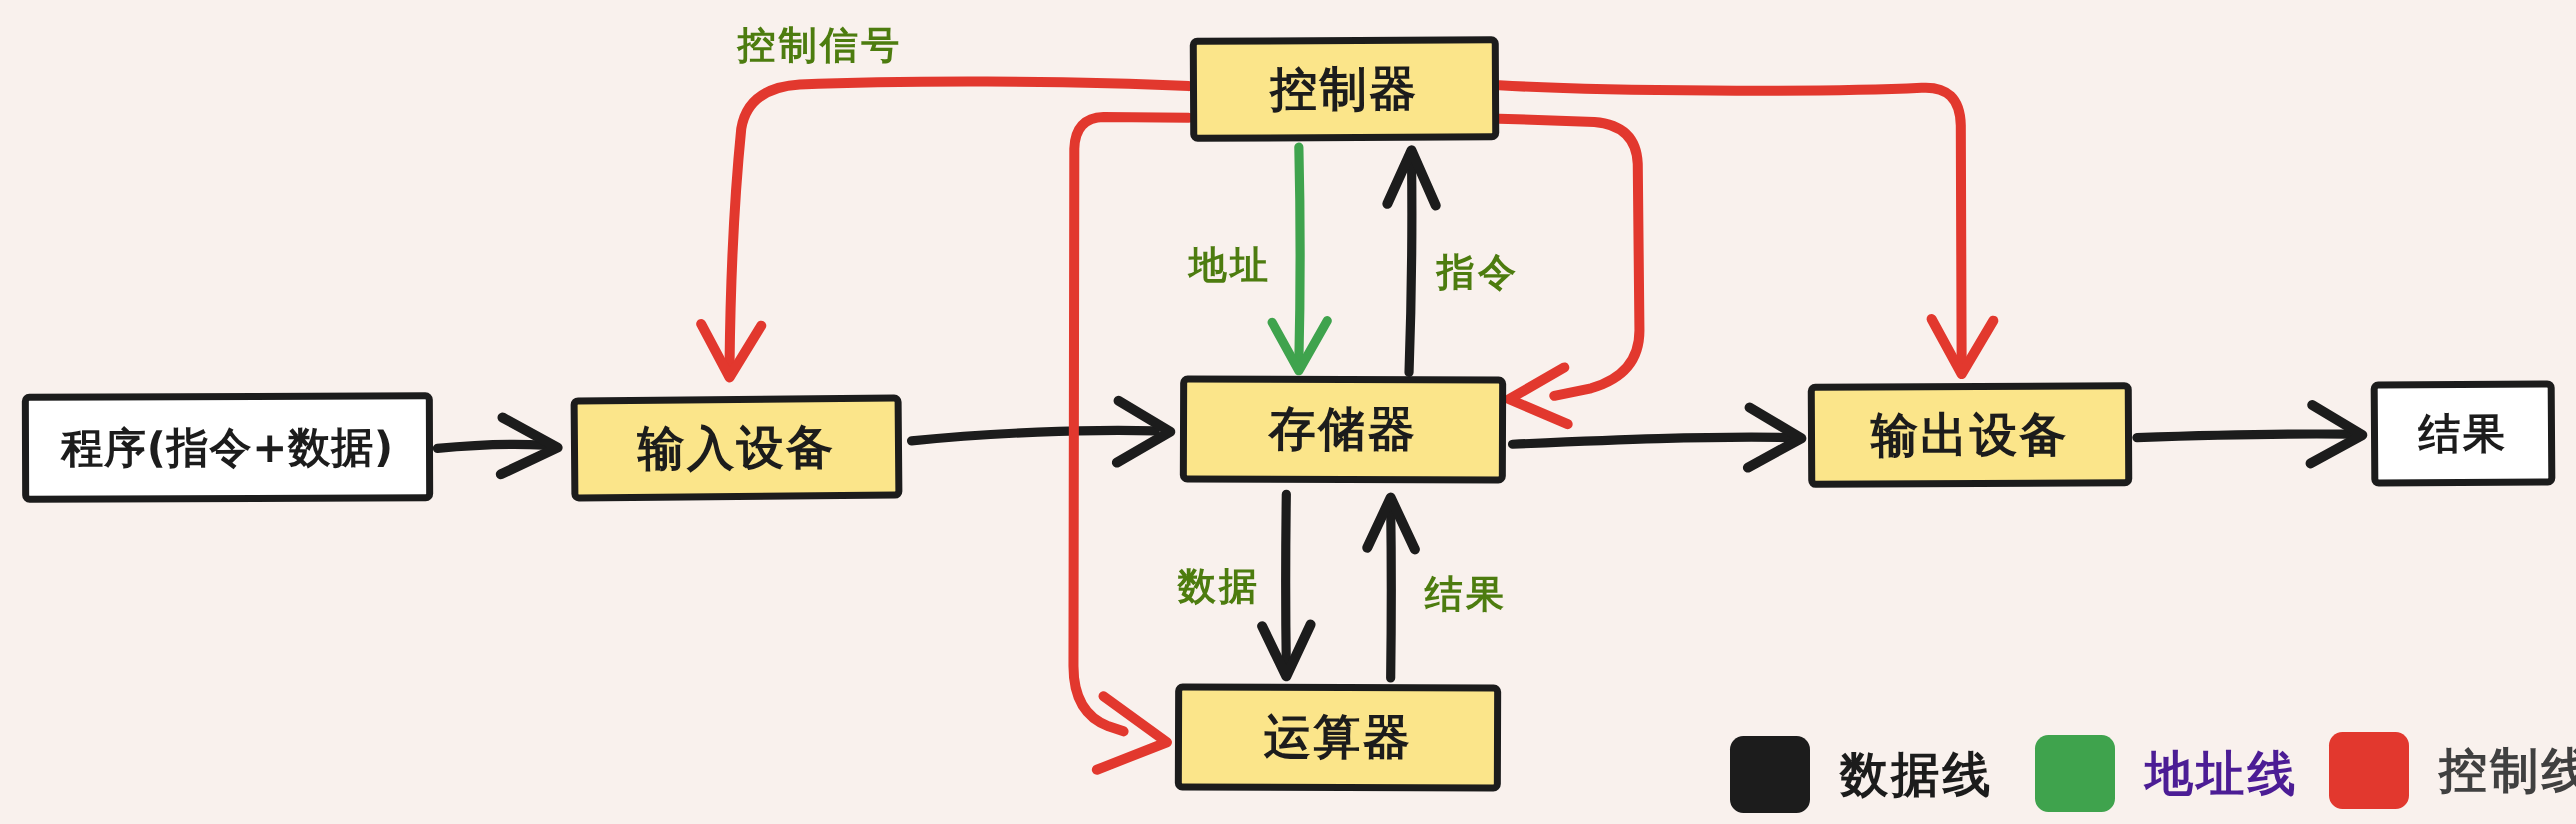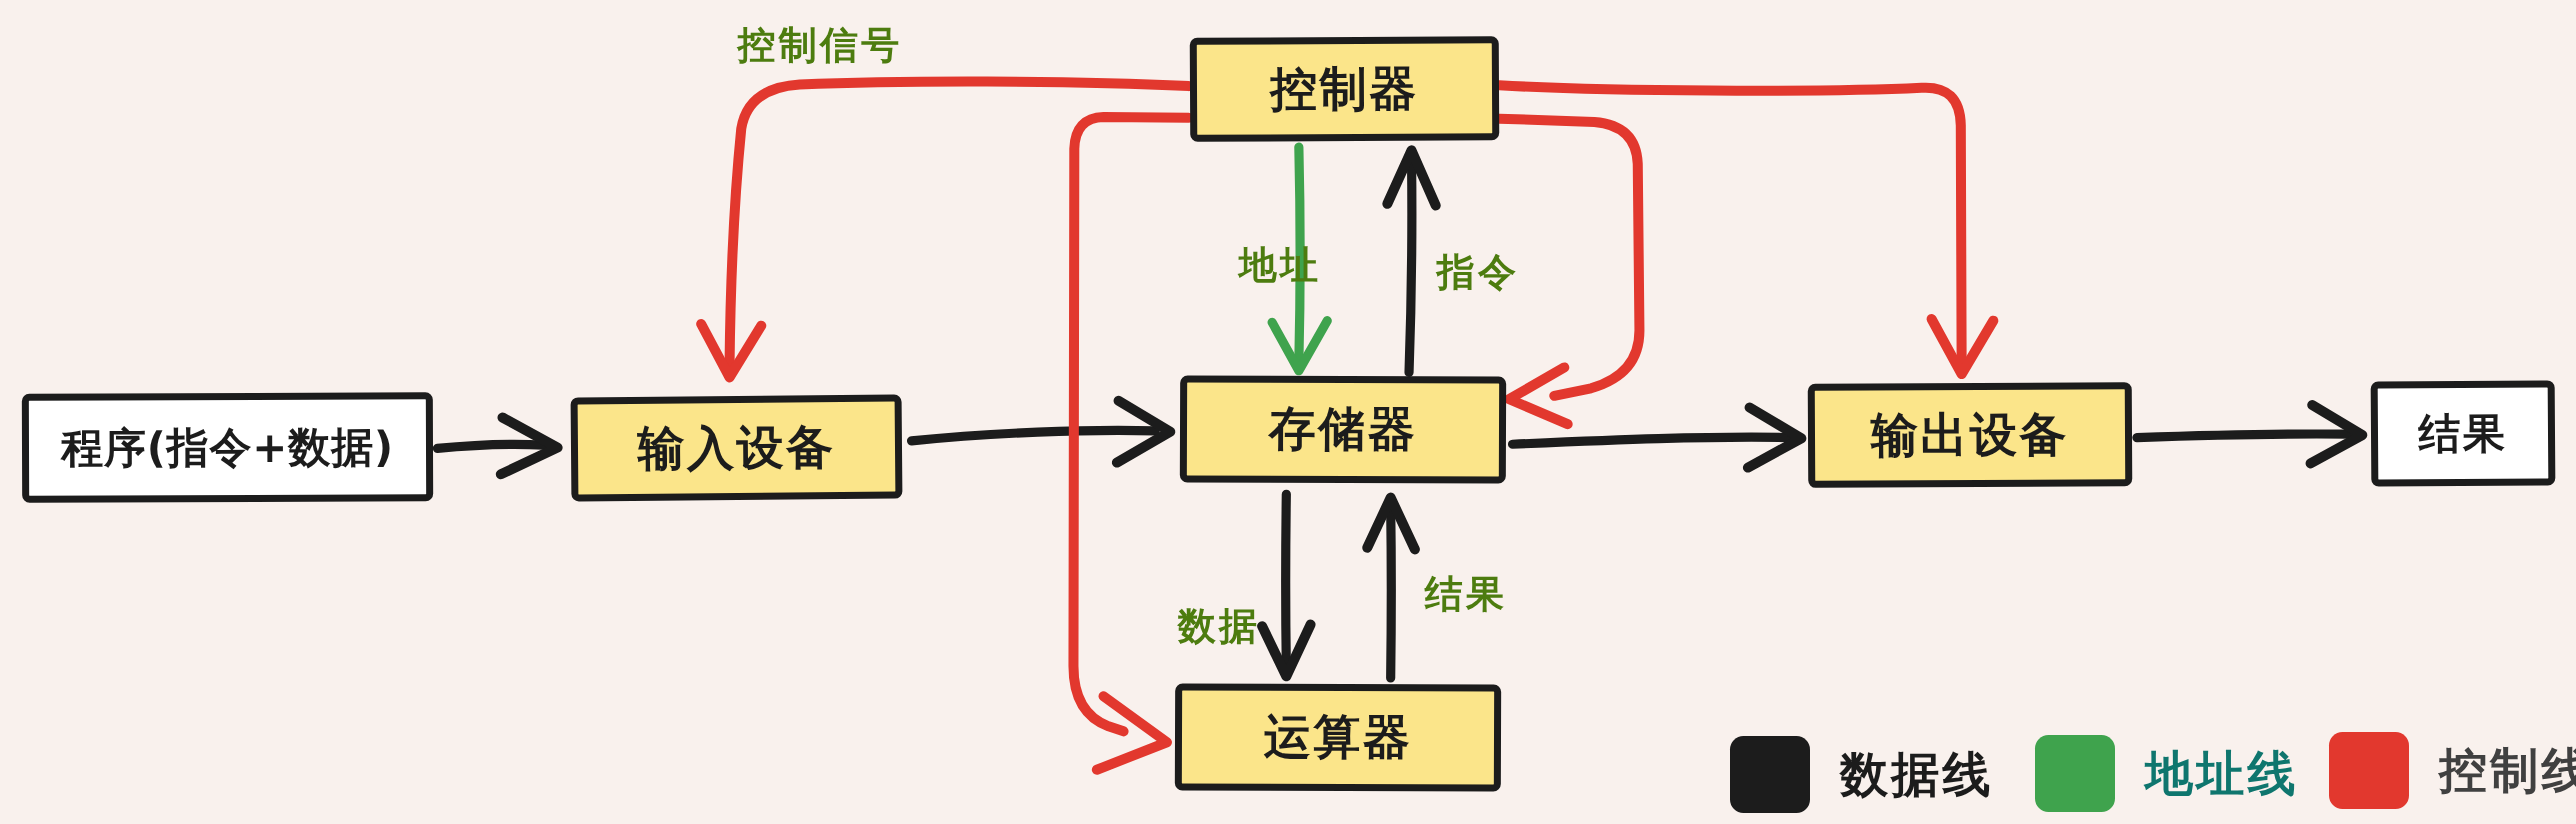--- a/index.html
+++ b/index.html
@@ -152,33 +152,33 @@
 
   <div class="node" style="left: 1808px; top: 383px; width: 324px; height: 104px; font-size: 47px; transform: rotate(-0.3deg); background: rgb(251, 229, 138); border-color: rgb(28, 28, 28); color: rgb(28, 28, 28);">
     <span class="node-label">输出设备</span>
   </div>
 
   <div class="node" style="left: 2371px; top: 381px; width: 184px; height: 105px; font-size: 42px; transform: rotate(-0.4deg); background: rgb(255, 255, 255); border-color: rgb(28, 28, 28); color: rgb(28, 28, 28);">
     <span class="node-label">结果</span>
   </div>
 
   <div class="edge-label" style="left:820px; top:20px;">控制信号</div>
-  <div class="edge-label" style="left:1280px; top:240px;">地址</div>
+  <div class="edge-label" style="left:1230px; top:240px;">地址</div>
   <div class="edge-label" style="left:1467px; top:247px;margin-left:11px;">指令</div>
-  <div class="edge-label" style="left:1219px; top:561px;margin-top:40px;">数据</div>
+  <div class="edge-label" style="left:1219px; top:561px;">数据</div>
   <div class="edge-label" style="left:1466px; top:569px;">结果</div>
 
   <div class="legend-item" style="left:1710px; top:736px;">
     <div class="legend-swatch" style="background: rgb(28, 28, 28);"></div>
     <div class="legend-label" style="color: rgb(28, 28, 28);">数据线</div>
   </div>
 
   <div class="legend-item" style="left:2015px; top:735px;">
     <div class="legend-swatch" style="background: rgb(63, 163, 77);"></div>
-    <div class="legend-label" style="color: #0f766e; text-align: right;">地址线</div>
+    <div class="legend-label" style="color: #4c1d95; text-align: right;">地址线</div>
   </div>
 
   <div class="legend-item" style="left:2309px; top:732px;">
     <div class="legend-swatch" style="background: rgb(226, 56, 46);"></div>
     <div class="legend-label" style="color: #404040;">控制线</div>
   </div>
 
 </div>
 
 

